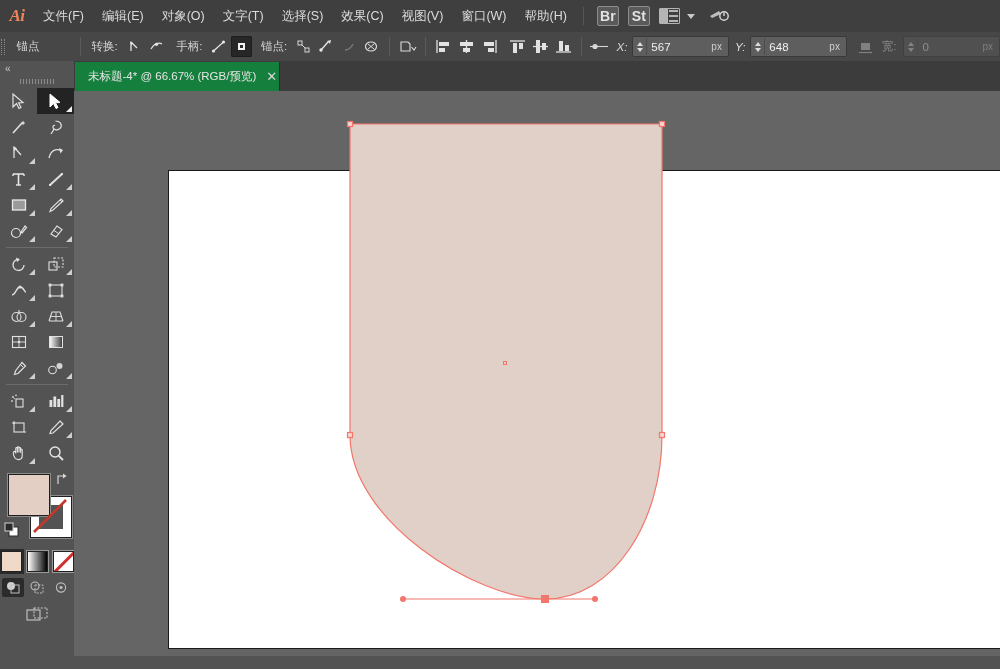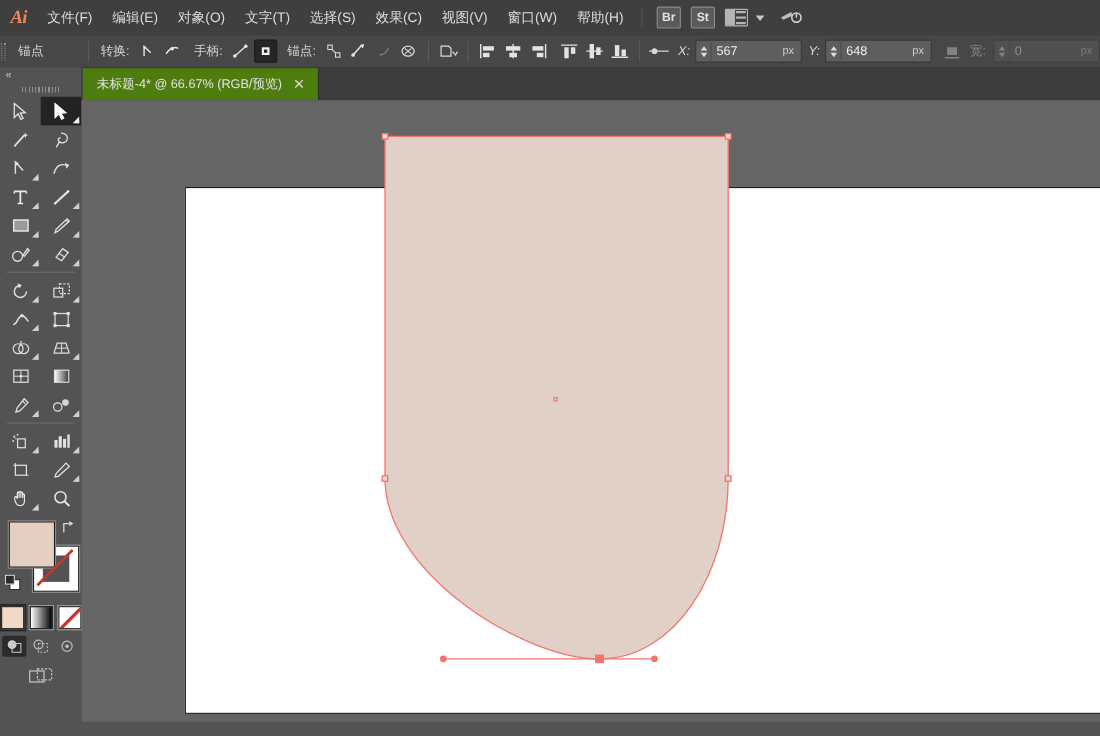--- a/index.html
+++ b/index.html
@@ -26,21 +26,21 @@
     color:#f0855a;letter-spacing:-0.5px;
   }
   .menu-item{
     padding:4px 9px;height:32px;line-height:32px;
     font-size:12.5px;color:#dcdcdc;cursor:default;white-space:nowrap;
   }
   .mb-sep{width:1px;height:18px;background:#565656;margin:0 7px;}
   .mb-right{display:flex;align-items:center;margin-left:6px;}
   .adobe-chip{
     width:20px;height:18px;border:1px solid #8c8c8c;border-radius:2px;
-    background:#5a5a5a;color:#e2e2e2;font-size:11px;font-weight:bold;
+    background:#5a5a5a;color:#e2e2e2;font-size:14px;font-weight:bold;
     display:flex;align-items:center;justify-content:center;
     margin-right:9px;cursor:pointer;
   }
   .ws-icon{width:19px;height:14px;border:1px solid #b4b4b4;border-radius:1px;display:flex;cursor:pointer;}
   .ws-icon .l{width:7px;background:#b4b4b4;border-right:1px solid #b4b4b4;}
   .ws-icon .r{flex:1;display:flex;flex-direction:column;justify-content:space-between;padding:1px;}
   .ws-icon .r i{display:block;height:2px;background:#b4b4b4;}
   .caret{
     width:0;height:0;border-left:4px solid transparent;border-right:4px solid transparent;
     border-top:5px solid #c8c8c8;margin-left:7px;cursor:pointer;
@@ -84,22 +84,22 @@
   .axis{font-size:11.5px;font-style:italic;color:#dcdcdc;padding:0 3px 0 6px;}
 
   
   .tabbar{
     position:absolute;left:74px;top:61px;width:926px;height:30px;
     background:#3c3c3c;border-bottom:1px solid #2a2a2a;
     display:flex;align-items:flex-end;
   }
   .doctab{
     height:29px;display:flex;align-items:center;gap:8px;
-    padding:0 10px 0 14px;
-    background:#4d7c0f;border-right:1px solid #2e2e2e;
+    padding:0 0 0 14px;
+    background:#15803d;border-right:1px solid #2e2e2e;
     font-size:11.5px;color:#e4e4e4;white-space:nowrap;cursor:pointer;
   }
   .tab-close{font-size:13px;color:#d8d8d8;line-height:1;cursor:pointer;padding:0 2px;}
 
   
   .toolbar{
     position:absolute;left:0;top:61px;width:74px;height:608px;
     background:#535353;border-right:1px solid #3a3a3a;
   }
   .tb-collapse{height:14px;display:flex;align-items:center;padding-left:5px;cursor:pointer;}

